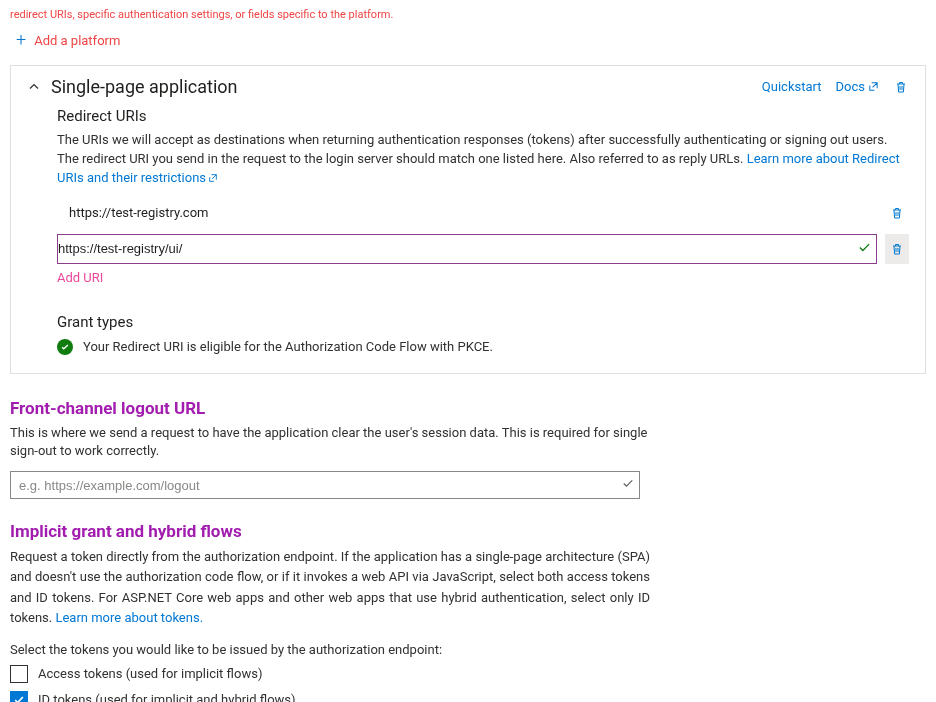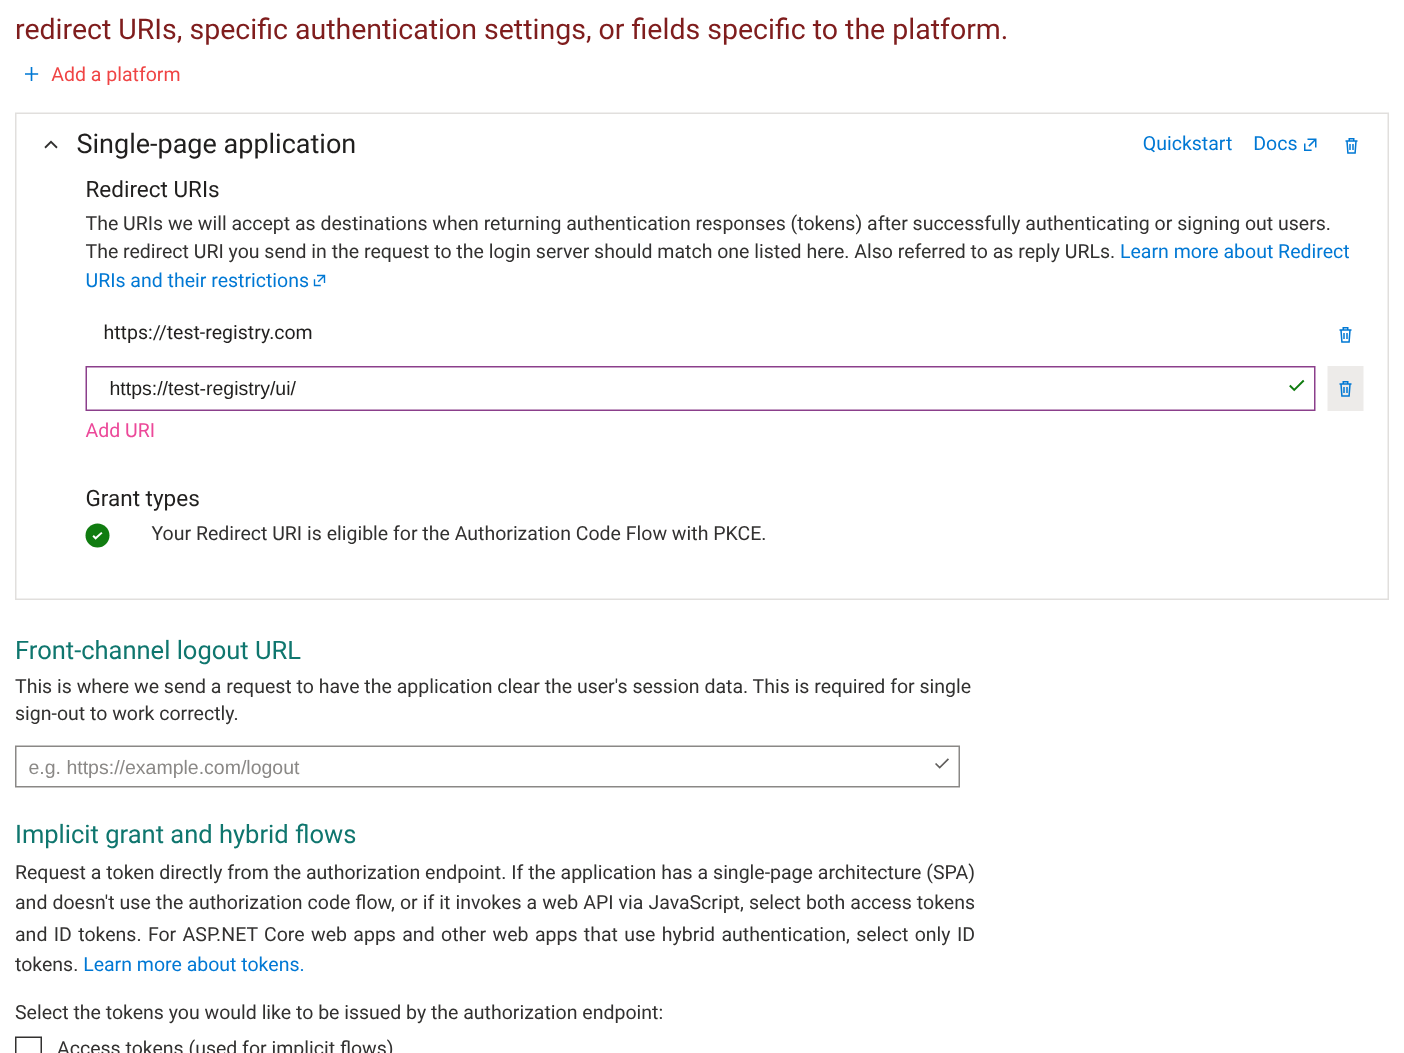--- a/index.html
+++ b/index.html
@@ -5,21 +5,21 @@
   * { box-sizing: border-box; margin: 0; padding: 0; }
   body {
     font-family: "Segoe UI", -apple-system, BlinkMacSystemFont, Roboto, "Helvetica Neue", sans-serif;
     font-size: 13px;
     color: #323130;
     background: #fff;
     padding: 8px 10px 20px 10px;
     width: 936px;
   }
   .link { color: #0078d4; cursor: pointer; }
-  .intro-text { font-size: 19px; color: #7f1d1d; margin-bottom: 10px; }
+  .intro-text { font-size: 11px; color: #ef4444; margin-bottom: 10px; }
   .add-platform {
     display: flex; align-items: center; gap: 8px;
     color: #323130; cursor: pointer; margin: 8px 0 16px 6px;
   }
   .add-platform .plus { color: #0078d4; font-size: 18px; font-weight: 300; line-height: 1; }
   .add-platform span.lbl { color: #ef4444; }
   .panel {
     border: 1px solid #e1dfdd;
     padding: 10px 16px 18px 16px;
     margin-bottom: 24px;
@@ -37,40 +37,40 @@
   .trash-icon { color:#0078d4; display:inline-flex; align-items:center; justify-content:center; width:16px; height:16px; }
   .section-heading { font-size: 15px; color: #201f1e; margin: 8px 0 6px 30px; font-weight: 400;}
   .section-heading.top { margin-left: 30px; }
   .desc { font-size: 13px; color: #323130; margin: 0 0 10px 30px; line-height: 1.45; }
   .uri-list { margin: 0 0 6px 30px; }
   .uri-row { display:flex; align-items:center; gap:8px; margin-bottom:6px; }
   .uri-static { flex:1; padding:4px 4px 4px 12px; color:#201f1e; font-size:13px; }
   .uri-input-wrap { flex:1; position:relative; }
   .uri-input {
     width:100%; height:30px; border:1px solid #8b3f8b;
-    padding:0 26px 0 15px; font-size:13px; color:#201f1e; outline:none;
+    padding:0 26px 0 0; font-size:13px; color:#201f1e; outline:none;
   }
   .uri-valid-check {
     position:absolute; right:6px; top:50%; transform:translateY(-50%);
     color:#107c10; font-size:14px; pointer-events:none;
   }
   .trash-col {
     width:24px; display:flex; justify-content:center; align-items:center;
     background:transparent; height:30px;
   }
   .trash-col.highlight { background:#edebe9; }
   .add-uri { margin: 6px 0 0 30px; color:#ec4899; cursor:pointer; font-size:13px; }
   .grant-types { margin-top: 28px; }
-  .grant-row { display:flex; align-items:center; gap:28px; margin: 8px 0 16px 30px; }
+  .grant-row { display:flex; align-items:center; gap:10px; margin: 8px 0 0 30px; }
   .ok-badge {
     width:16px; height:16px; border-radius:50%; background:#107c10;
     display:flex; align-items:center; justify-content:center; color:#fff; font-size:11px;
   }
   .h-section { margin-top: 22px; }
-  .h-title { font-size: 17px; color:#0f766e; margin-bottom: 6px; font-weight:400;}
+  .h-title { font-size: 17px; color:#a21caf; margin-bottom: 6px; font-weight:700;}
   .h-desc { font-size:13px; color:#323130; margin-bottom: 10px; max-width: 640px; line-height:1.45;}
   .logout-input-wrap { position:relative; width: 630px; }
   .logout-input {
     width:100%; height:28px; border:1px solid #8a8886;
     padding:0 28px 0 8px; font-size:13px; color:#605e5c; outline:none;
   }
   .logout-input::placeholder { color:#8a8886; }
   .logout-valid {
     position:absolute; right:6px; top:50%; transform:translateY(-50%);
     color:#605e5c; font-size:13px; pointer-events:none;

